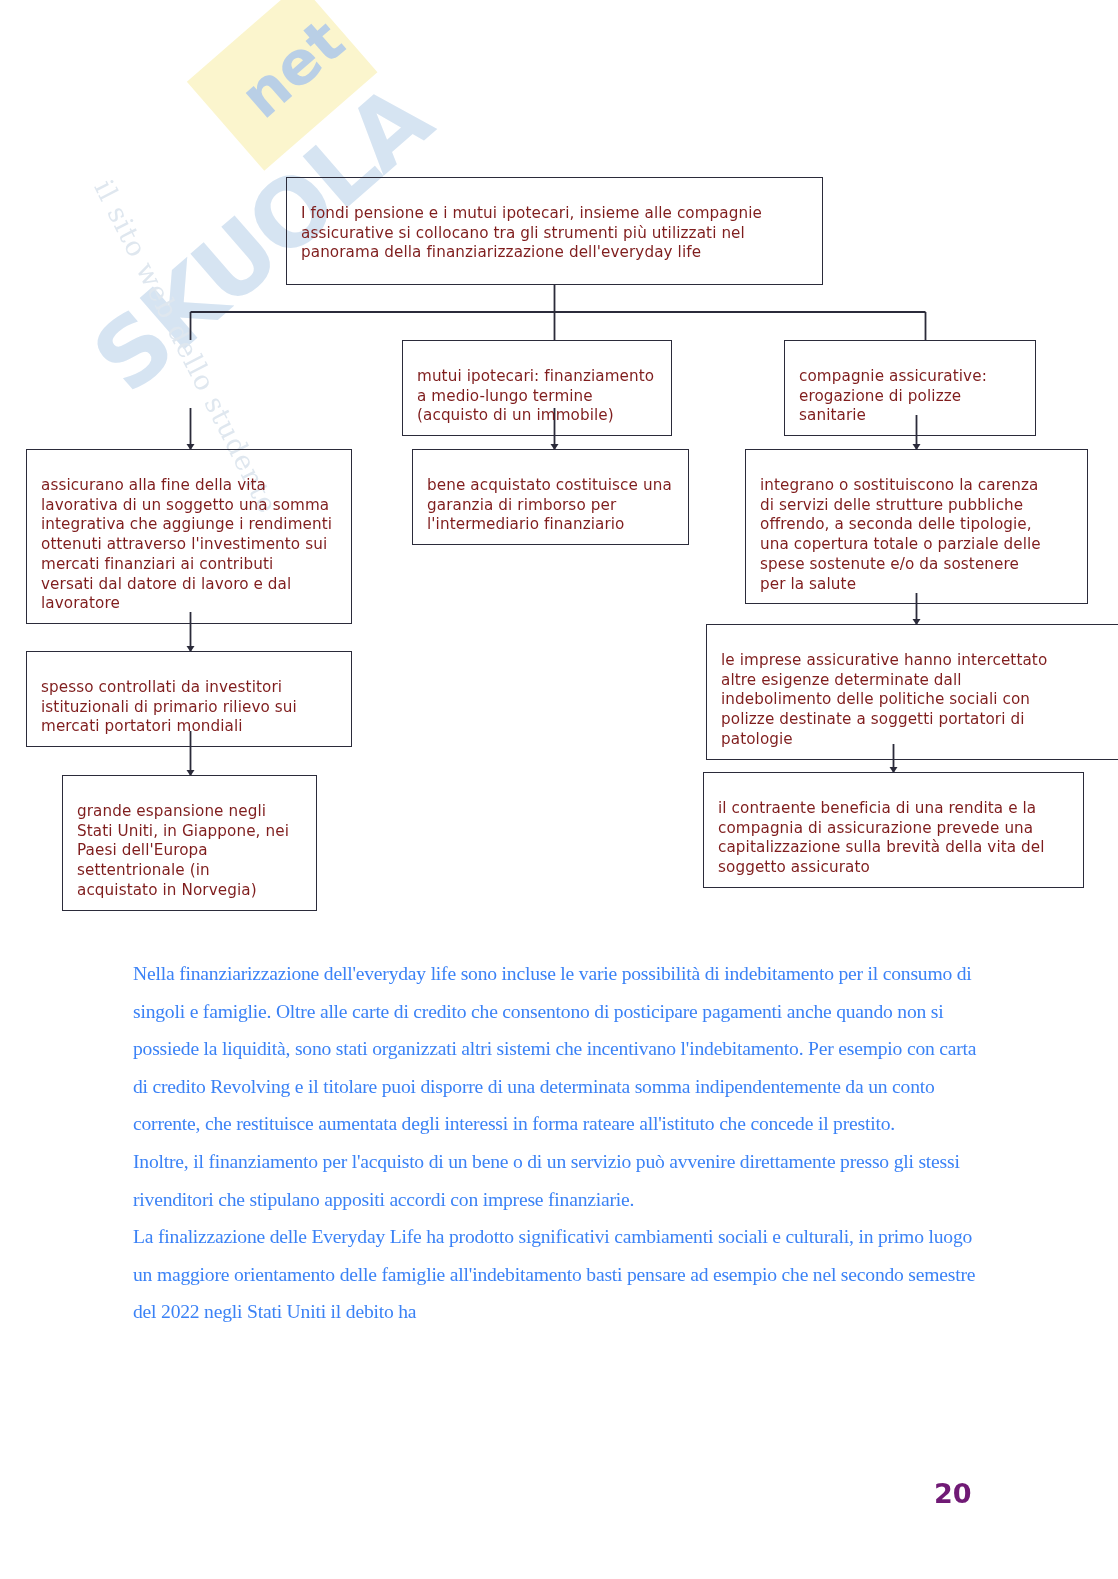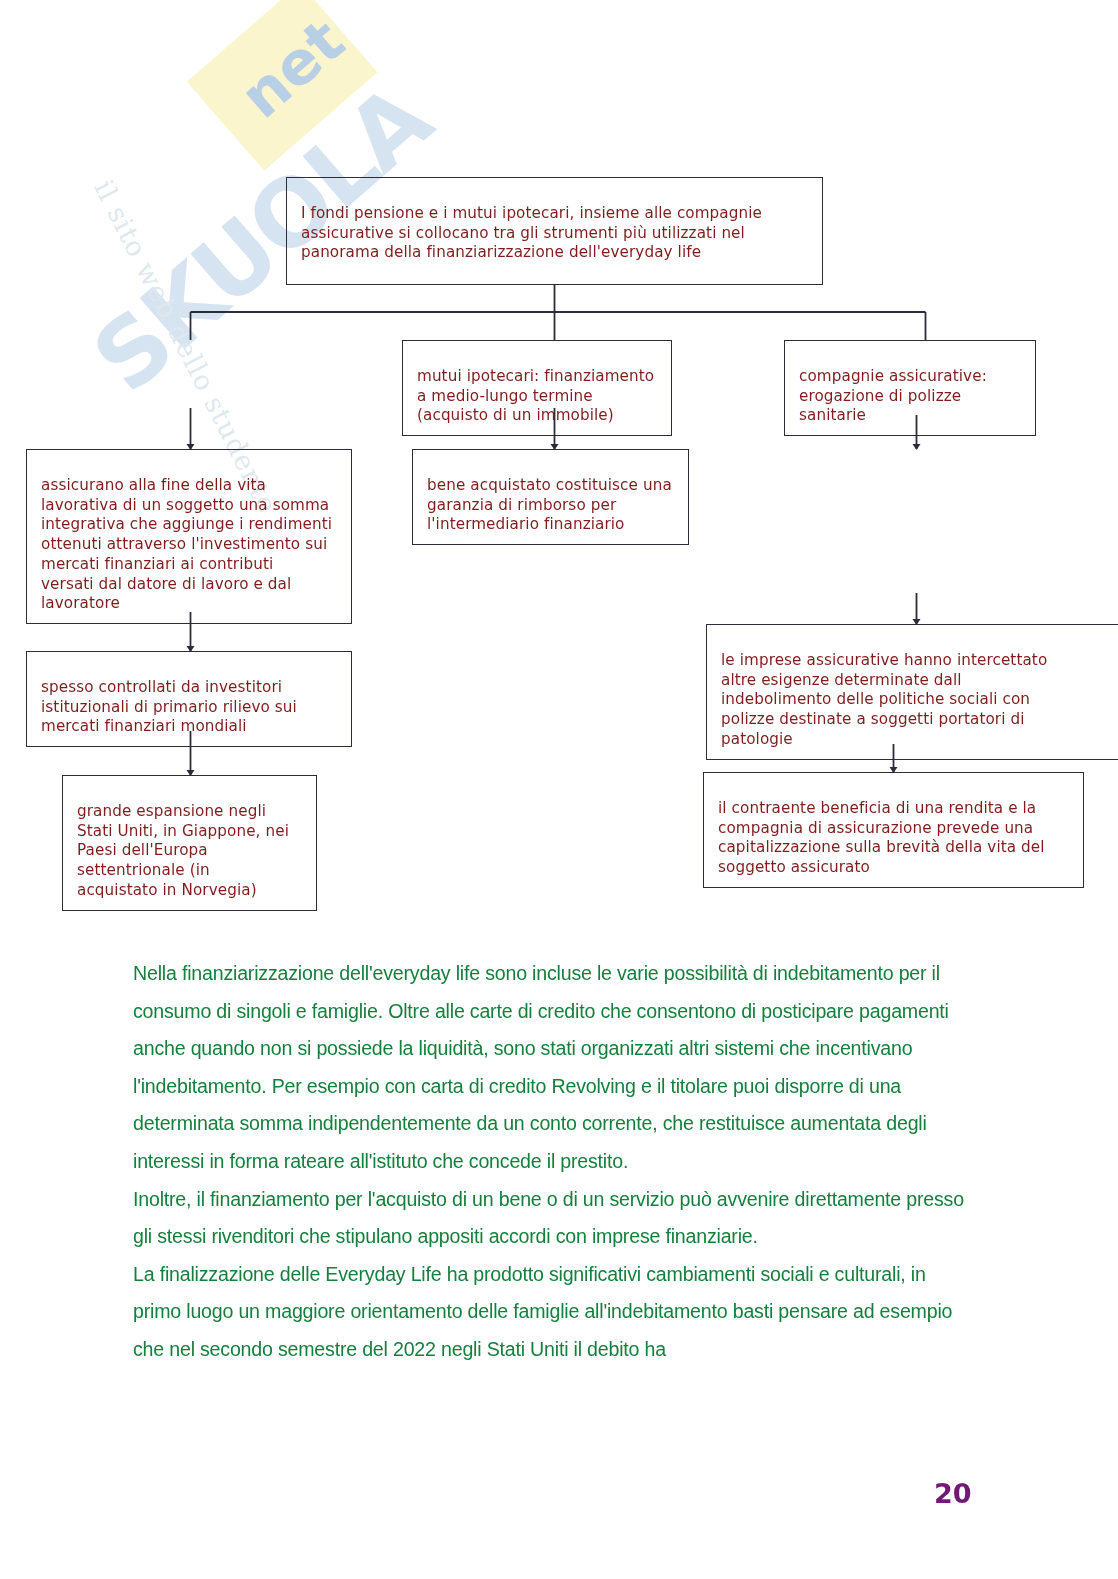--- a/index.html
+++ b/index.html
@@ -99,24 +99,24 @@
     overflow: visible;
   }
 
   
   #bodytext {
     position: absolute;
     left: 133px;
     top: 955px;
     width: 845px;
     z-index: 2;
-    font-family: Liberation Sans, sans-serif;
+    font-family: Liberation Serif, serif;
     font-size: 19.6px;
     line-height: 1.92;
-    color: #15803d;
+    color: #3b82f6;
     letter-spacing: -0.2px;
   }
   #bodytext p { margin: 0; }
 
   #pagenum {
     position: absolute;
     left: 934px;
     top: 1478px;
     font-family: "DejaVu Sans", sans-serif;
     font-size: 27px;
@@ -200,25 +200,33 @@
 versati dal datore di lavoro e dal
 lavoratore</span>
   </div>
 
   <div class="node" style="left:412px; top:449px; width:277px; min-height:95px;">
     <span>bene acquistato costituisce una
 garanzia di rimborso per
 l'intermediario finanziario</span>
   </div>
 
+  <div class="node" style="left:745px; top:449px; width:343px; min-height:144px;">
+    <span>integrano o sostituiscono la carenza
+di servizi delle strutture pubbliche
+offrendo, a seconda delle tipologie,
+una copertura totale o parziale delle
+spese sostenute e/o da sostenere
+per la salute</span>
+  </div>
 
   <div class="node" style="left:26px; top:651px; width:326px; min-height:80px;">
     <span>spesso controllati da investitori
 istituzionali di primario rilievo sui
-mercati finanziari mondiali</span>
+mercati portatori mondiali</span>
   </div>
 
   <div class="node" style="left:706px; top:624px; width:442px; min-height:120px;">
     <span>le imprese assicurative hanno intercettato
 altre esigenze determinate dall
 indebolimento delle politiche sociali con
 polizze destinate a soggetti portatori di
 patologie</span>
   </div>
 

